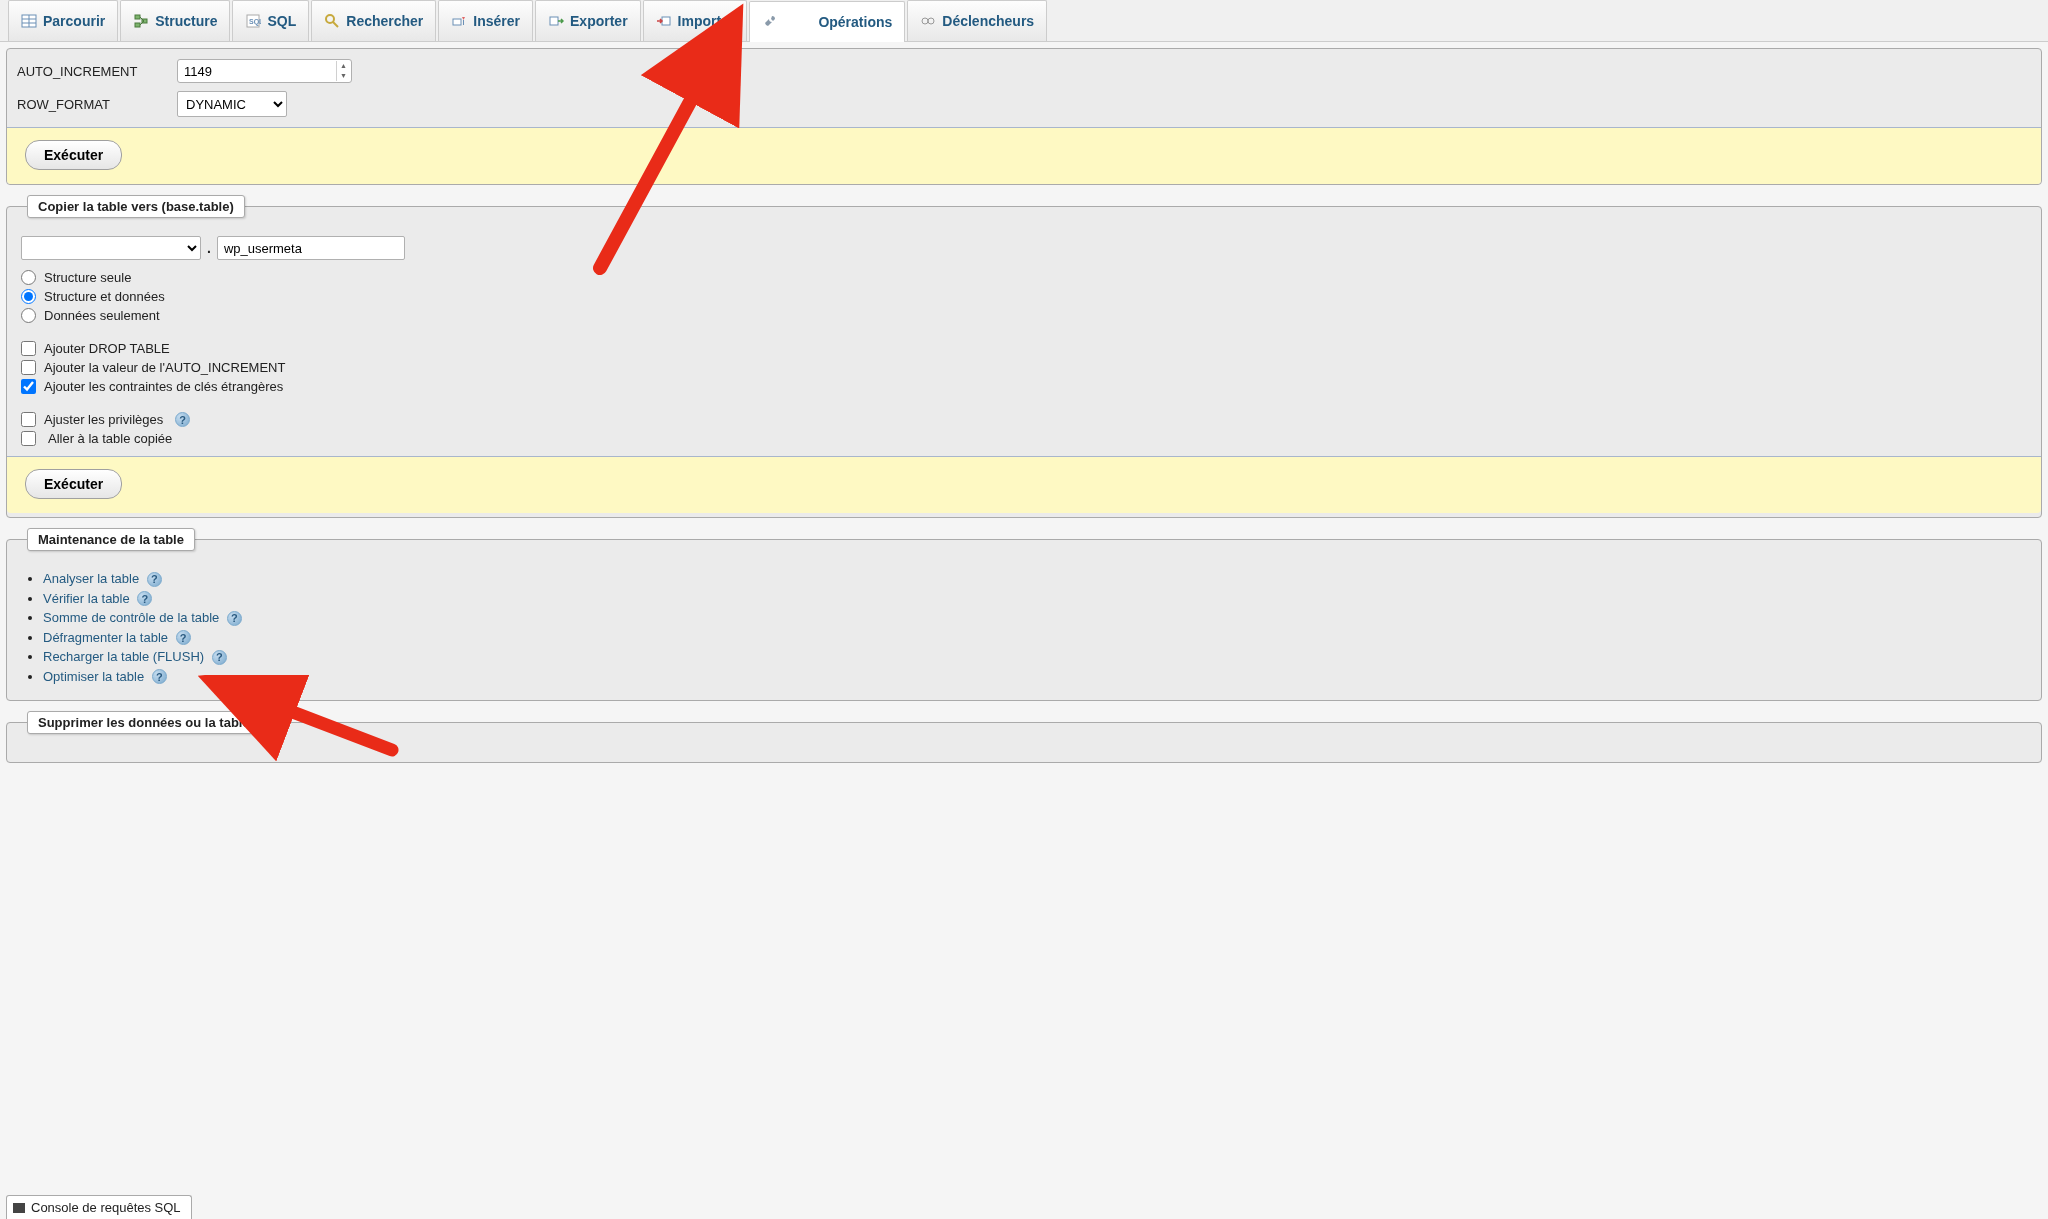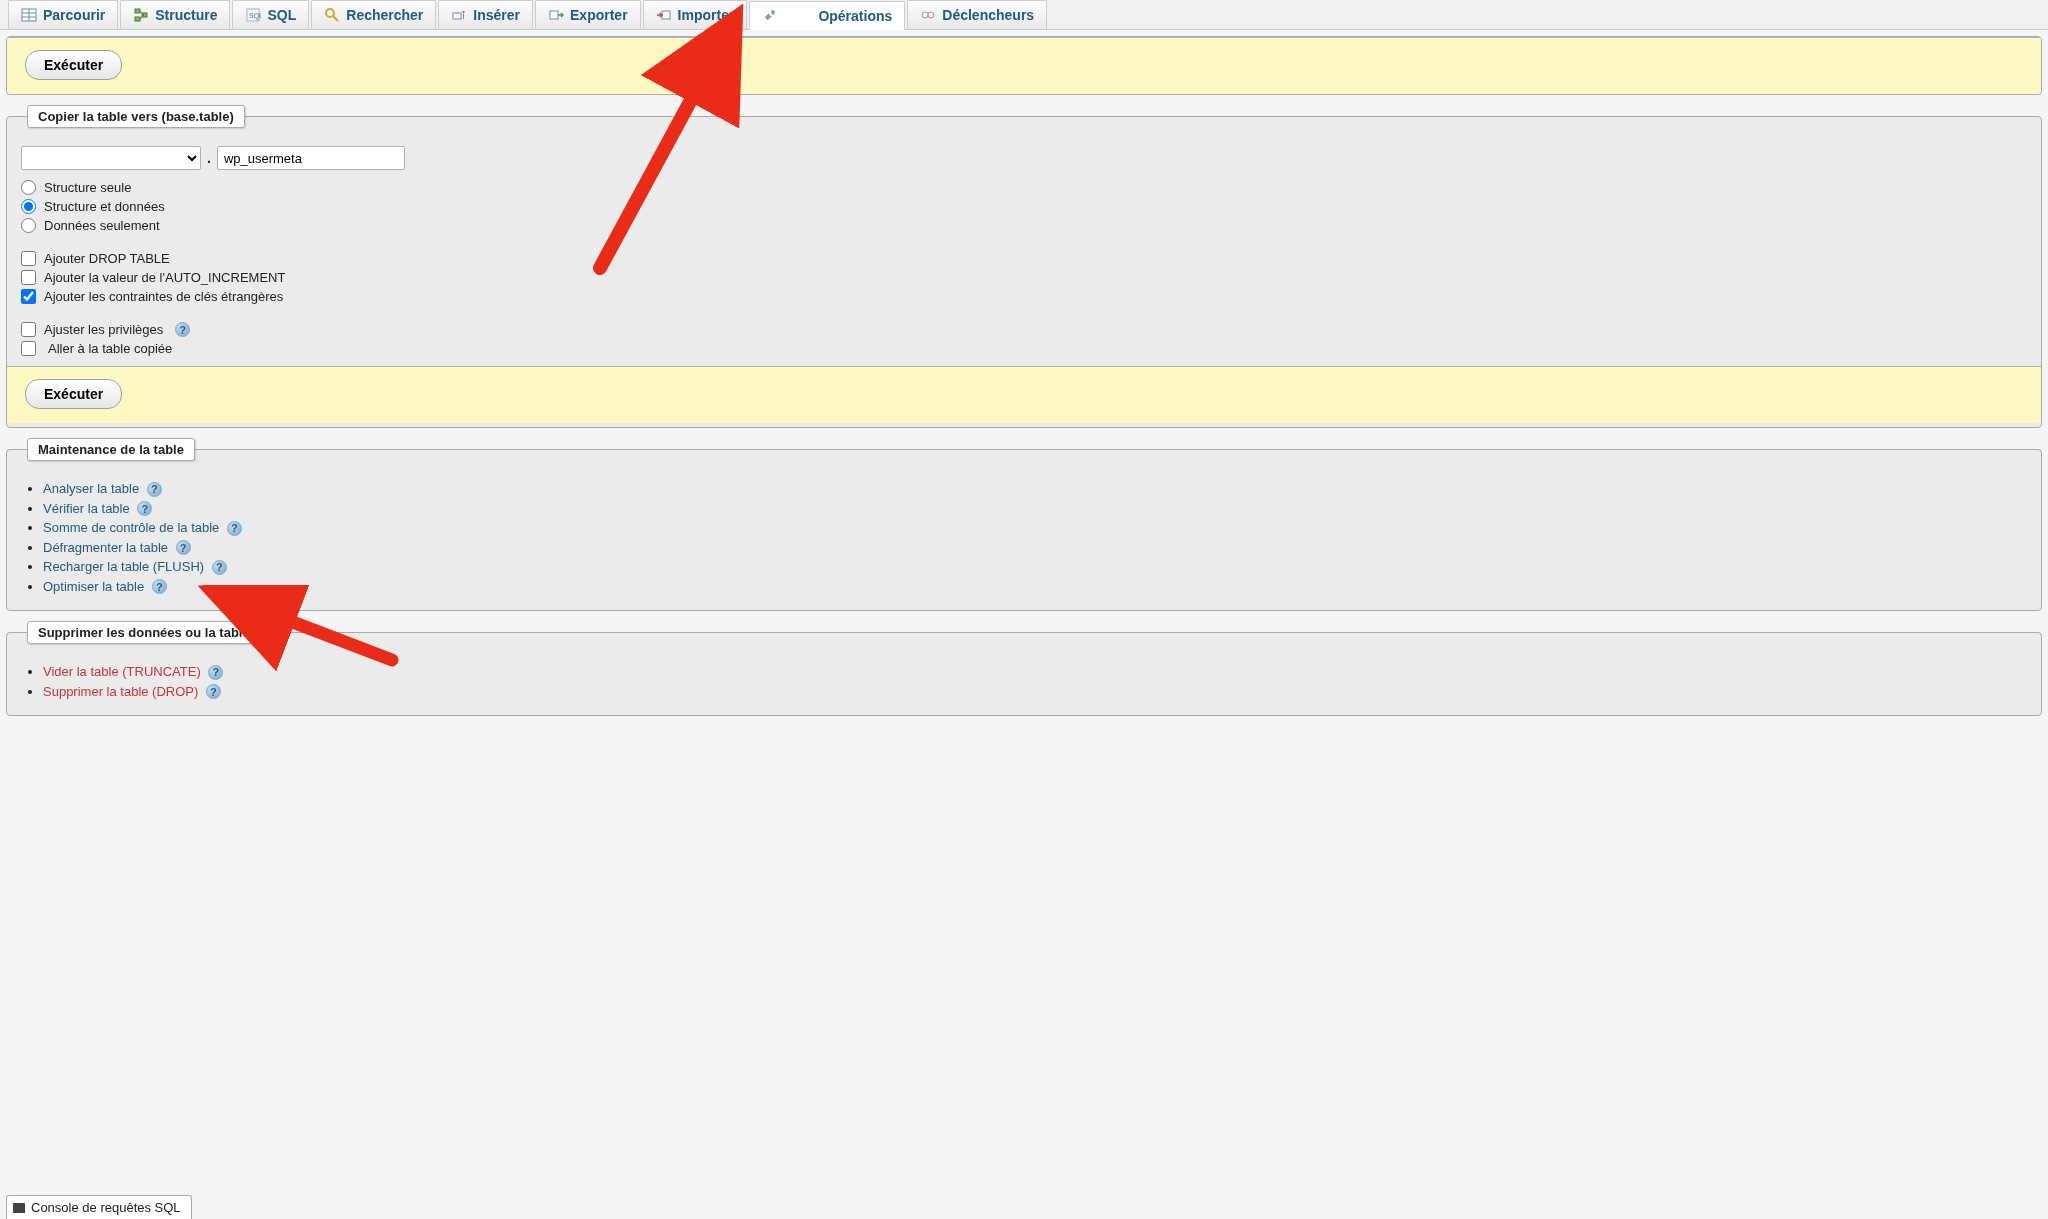--- a/index.html
+++ b/index.html
@@ -13,21 +13,21 @@
 .tabs {
   display: flex;
   background: #f0f0f0;
   border-bottom: 1px solid #ccc;
   padding-left: 8px;
 }
 .tab {
   display: flex;
   align-items: center;
   gap: 6px;
-  padding: 6px 12px;
+  padding: 12px 12px;
   border: 1px solid #ccc;
   border-bottom: none;
   background: linear-gradient(#fdfdfd, #e8e8e8);
   color: #235a81;
   font-weight: 600;
   cursor: pointer;
   font-size: 14px;
   border-radius: 2px 2px 0 0;
   margin-right: 2px;
   justify-content: space-between;
@@ -250,20 +250,38 @@
     <defs>
         <marker id="ah1" markerWidth="8" markerHeight="8" refX="6" refY="4" orient="auto">
           <path d="M0 0 L8 4 L0 8 Z" fill="#e92b18"></path>
         </marker>
       </defs>
     <path d="M40 270 L170 30" stroke="#e92b18" stroke-width="14" marker-end="url(#ah1)" stroke-linecap="round"></path>
   </svg>
 </div>
 
 <div class="panel">
+  <div class="form-grid">
+    <div class="form-row">
+      <div class="form-label">AUTO_INCREMENT</div>
+      <div class="spinner-wrap">
+        <input class="num-input" value="1149" style="">
+        <div class="spinner">
+            <div>▲</div>
+            <div>▼</div>
+          </div>
+      </div>
+    </div>
+    <div class="form-row">
+      <div class="form-label">ROW_FORMAT</div>
+      <select class="row-format">
+        <option>DYNAMIC</option>
+      </select>
+    </div>
+  </div>
   <div class="exec-bar">
     <button class="exec">Exécuter</button>
   </div>
 </div>
 
 <fieldset class="section" style="padding-bottom:4px;margin-top:9px;">
   <legend>Copier la table vers (base.table)</legend>
 
   <div class="copy-row1">
     <select class="db-select"><option></option></select>
@@ -334,24 +352,20 @@
             </marker>
           </defs>
         <path d="M200 75 L30 10" stroke="#e92b18" stroke-width="13" marker-end="url(#ah2)" stroke-linecap="round"></path>
       </svg>
     </li>
   </ul>
 </fieldset>
 
 <fieldset class="section">
   <legend>Supprimer les données ou la table</legend>
-  <ul class="maint-list danger">
-    <li><a href="#">Vider la table (TRUNCATE)</a> <span class="help-icon">?</span></li>
-    <li><a href="#">Supprimer la table (DROP)</a> <span class="help-icon">?</span></li>
-  </ul>
 </fieldset>
 
 <div style="height:30px;"></div>
 
 <div class="console-bar">
   <span class="console-square"></span>
   <span>Console de requêtes SQL</span>
 </div>
 
 </body></html>

